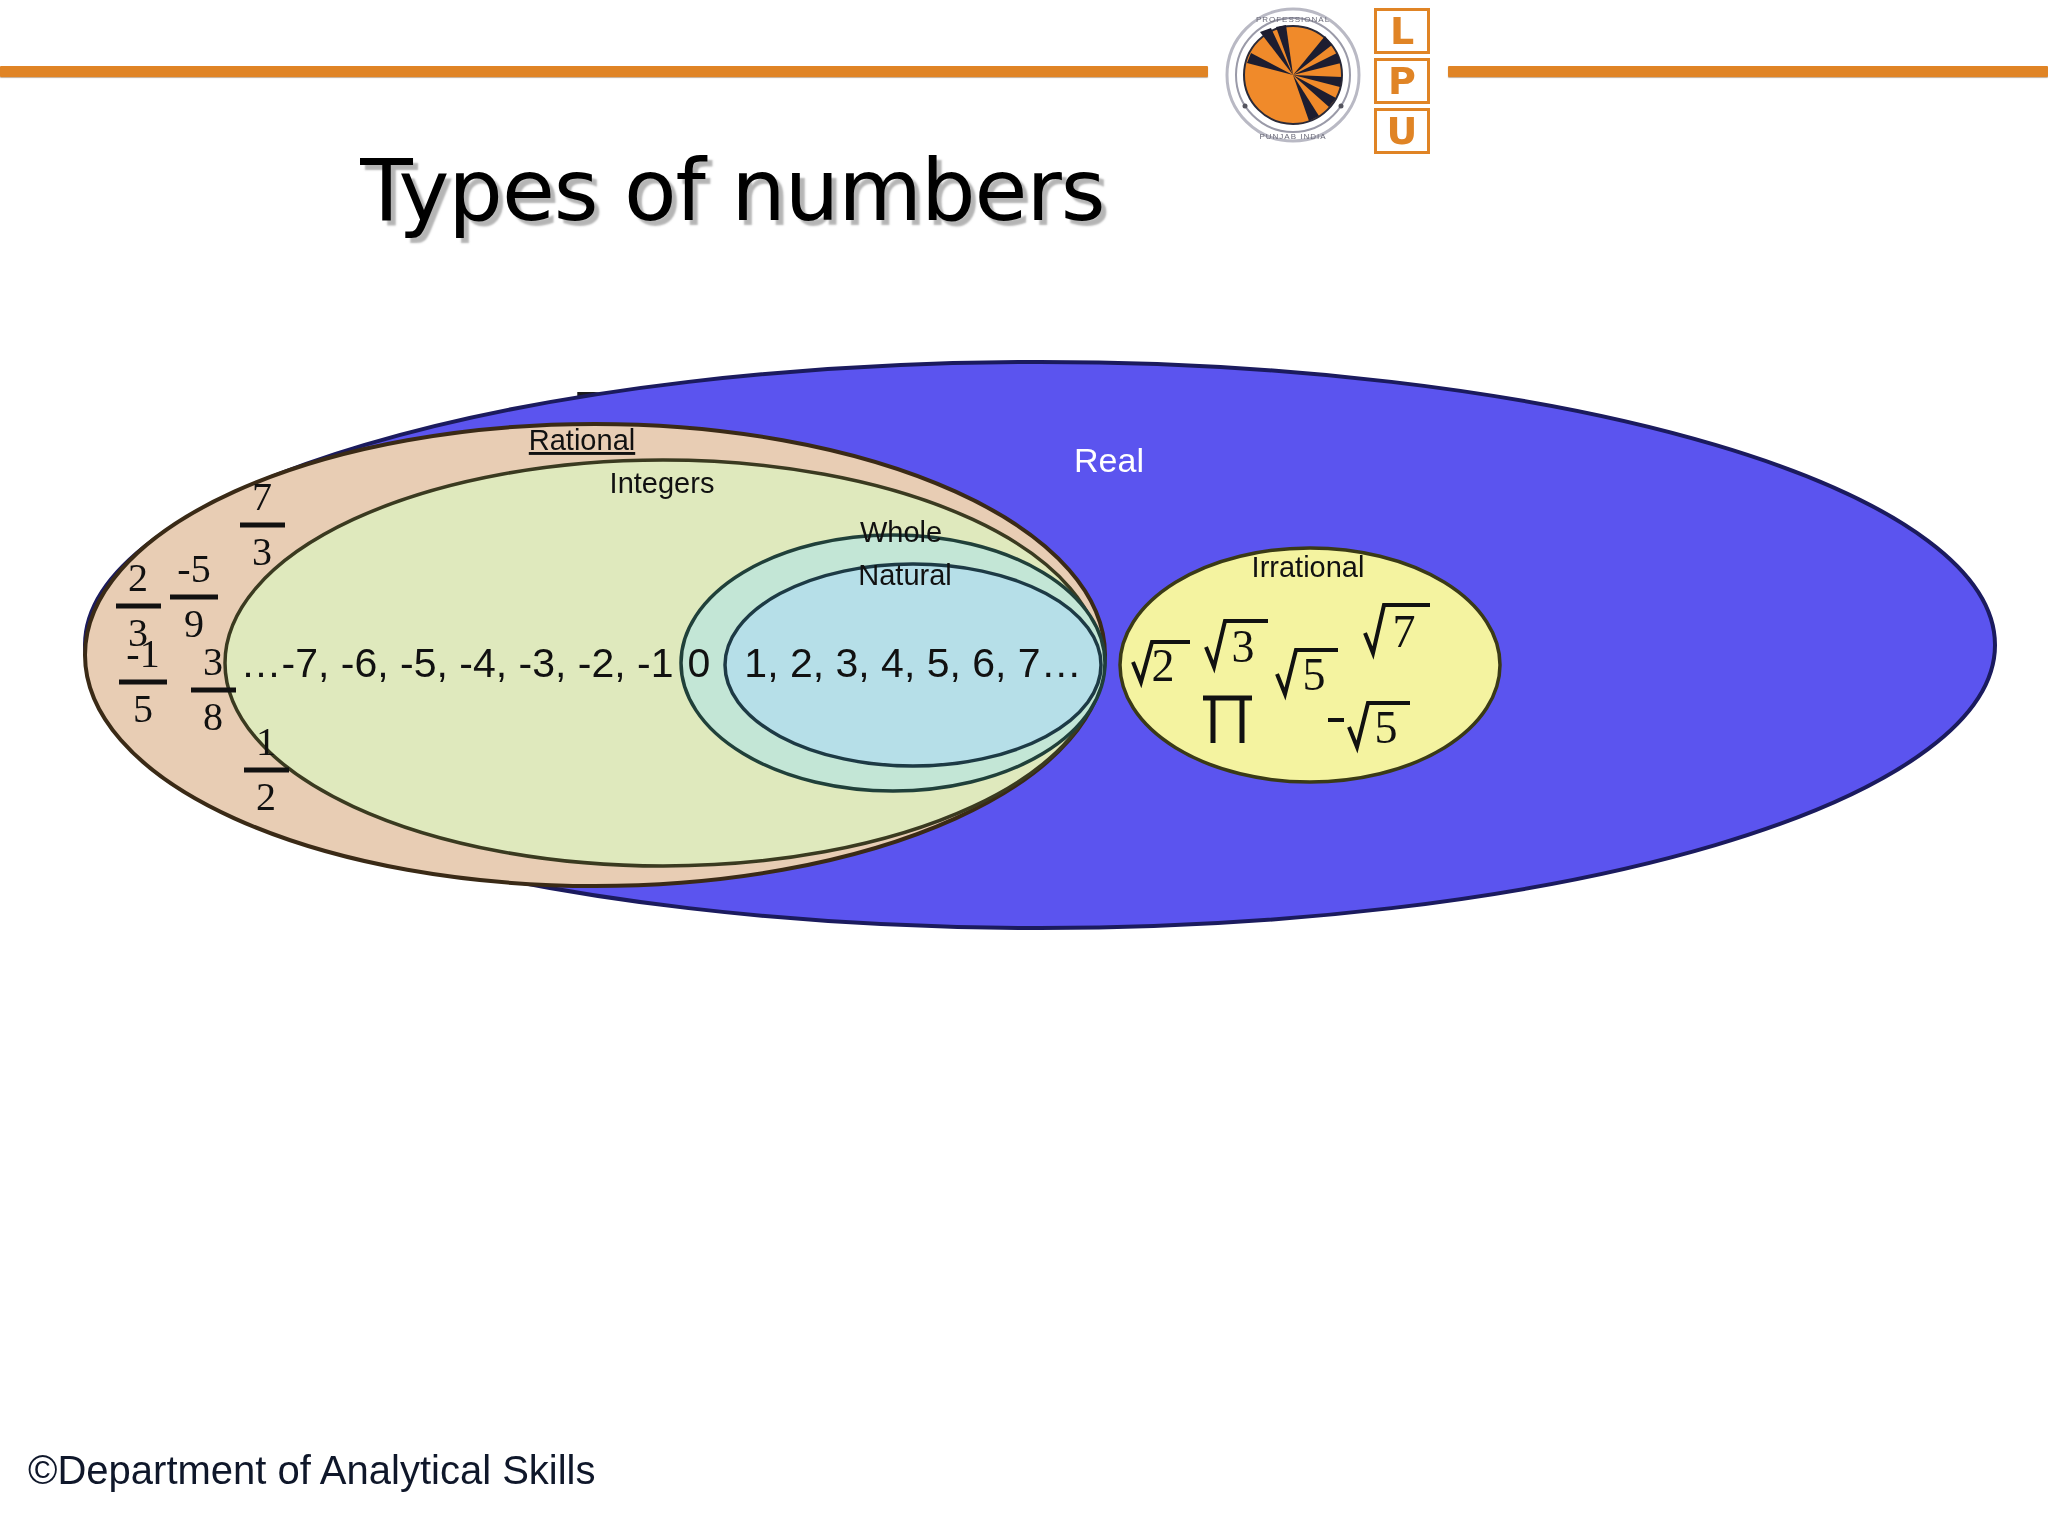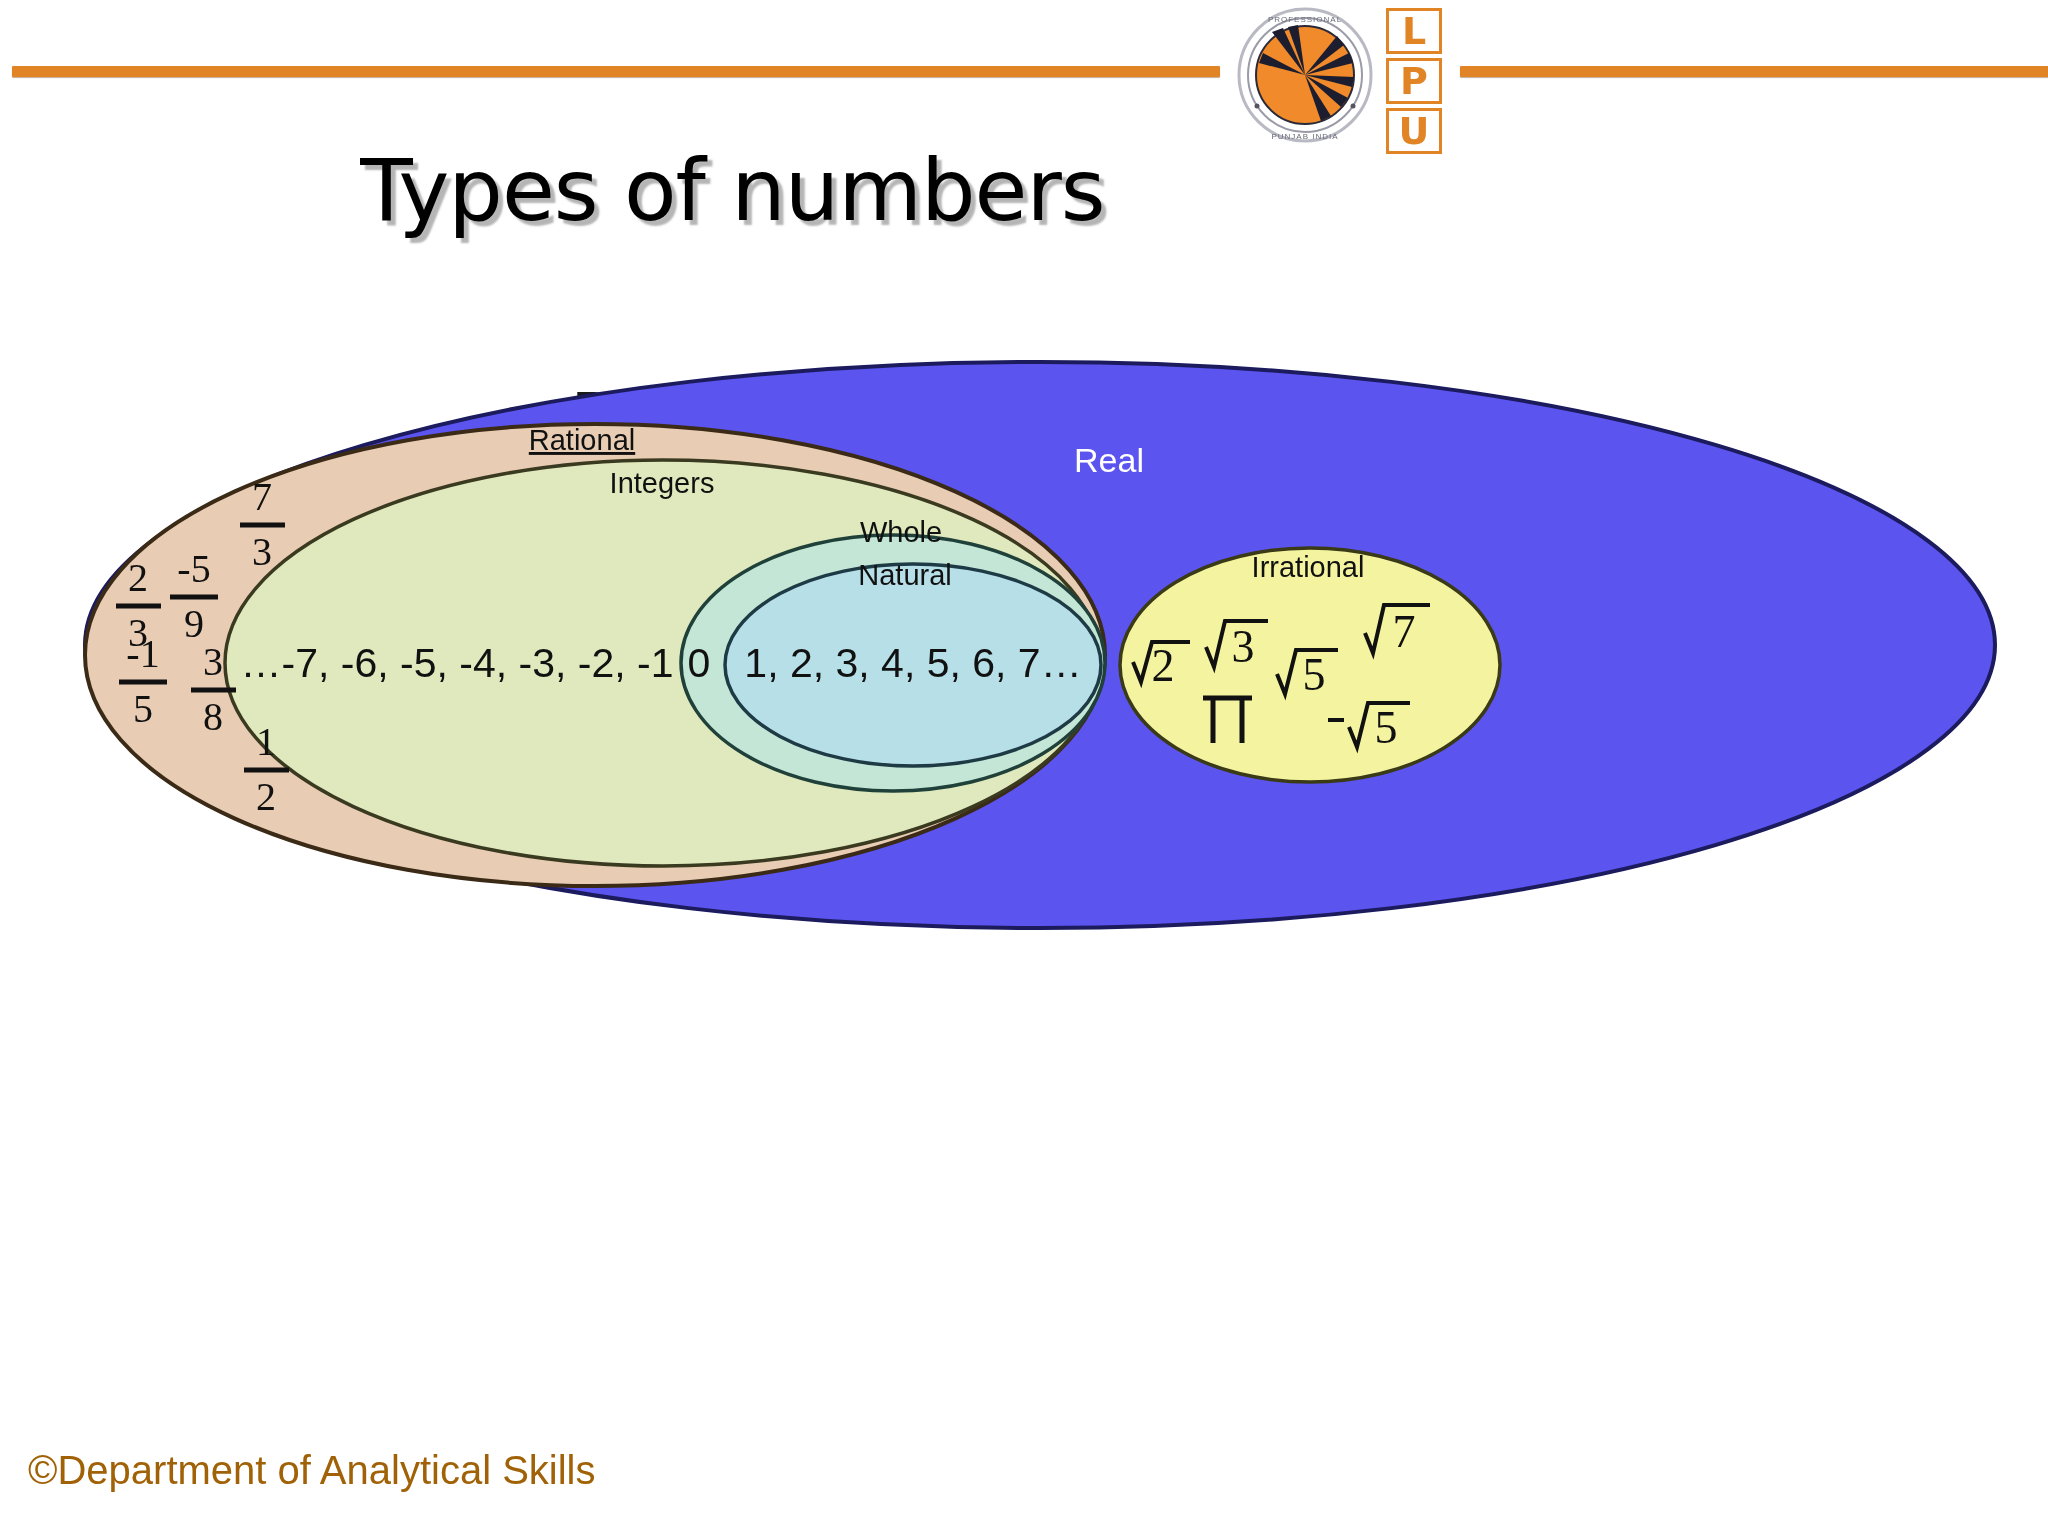--- a/index.html
+++ b/index.html
@@ -12,21 +12,21 @@
     height: 1536px;
     position: relative;
     overflow: hidden;
     font-family: "Liberation Sans", sans-serif;
     background: #ffffff;
   }
 
   
   #header-band {
     position: absolute;
-    left: 12px; top: 0;
+    left: 0; top: 0;
     width: 1680px;
     height: 150px;
   }
   .rule-seg {
     position: absolute;
     height: 11px;
     background: #e08425;
     border-radius: 1px;
     box-shadow: 0 1px 1px rgba(120,70,20,.45);
   }
@@ -103,21 +103,21 @@
   .num-row         { font-family: "Liberation Sans", sans-serif; font-size: 41px; fill: #111; }
   .frac-num        { font-family: "Liberation Serif", serif;     font-size: 40px; fill: #111; }
   .radical         { font-family: "Liberation Serif", serif;     font-size: 46px; fill: #111; }
 
   
   #footer-credit {
     position: absolute;
     left: 28px; top: 1448px;
     font-family: "Liberation Sans", sans-serif;
     font-size: 40px;
-    color: #a16207;
+    color: #0f172a;
     white-space: nowrap;
   }
 </style>
 </head>
 <body>
 
 <div id="header-band">
 
   <div id="rule-left" class="rule-seg"></div>
   <div id="rule-right" class="rule-seg"></div>

